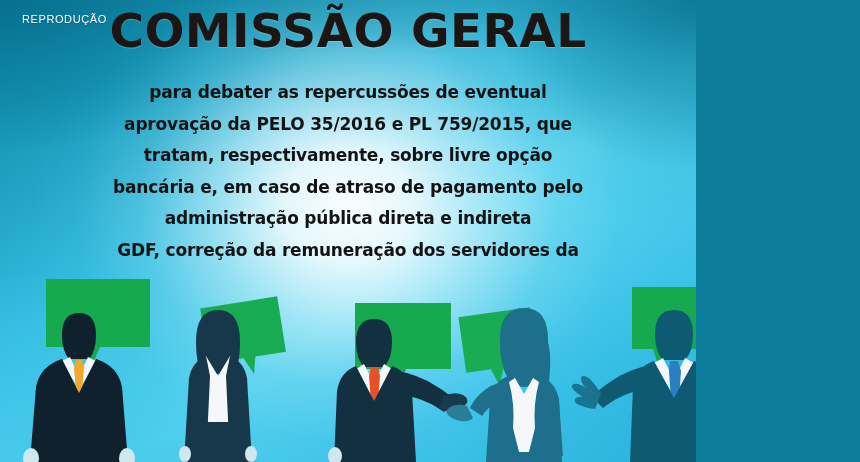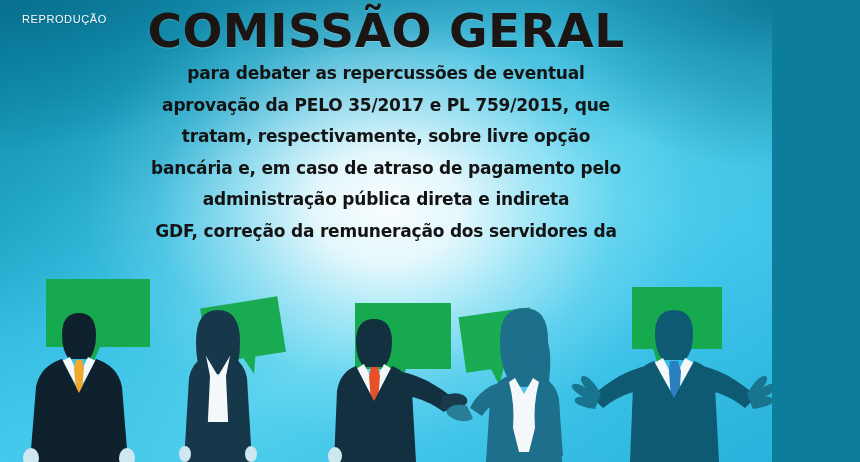--- a/index.html
+++ b/index.html
@@ -6,21 +6,21 @@
     margin: 0;
     padding: 0;
     background: #0c7e9c;
   }
   body {
     font-family: "Liberation Sans", sans-serif;
   }
 
   #poster {
     position: relative;
-    width: 772px;
+    width: 696px;
     height: 462px;
     overflow: hidden;
     background: #4d7c0f;
     text-decoration: underline;
   }
 
   
   .bg-base {
     position: absolute;
     inset: 0;
@@ -117,21 +117,21 @@
     text-align: center;
     padding: 0 18px;
   }
   .headline {
     font-family: "DejaVu Sans", sans-serif;
     font-size: 47px;
     line-height: 54px;
     font-weight: bold;
     color: #1b1513;
     letter-spacing: 0.5px;
-    margin: 0 0 0 0;
+    margin: 0 0 19px 0;
     text-shadow: 0 1px 0 rgba(255,255,255,0.22);
   }
   .subcopy {
     font-family: "DejaVu Sans", sans-serif;
     font-size: 17px;
     line-height: 31.5px;
     font-weight: bold;
     color: #131313;
     letter-spacing: -0.2px;
   }
@@ -159,21 +159,21 @@
   <div class="bg-corner-bl"></div>
   <div class="bg-corner-br"></div>
   <div class="bg-vignette"></div>
 
   <div class="credit">REPRODUÇÃO</div>
 
   <div class="copy">
     <div class="headline">COMISSÃO GERAL</div>
     <div class="subcopy">
       <span class="ln">para debater as repercussões de eventual</span>
-      <span class="ln">aprovação da PELO 35/2017 e PL 759/2015, que</span>
+      <span class="ln">aprovação da PELO 35/2016 e PL 759/2015, que</span>
       <span class="ln">tratam, respectivamente, sobre livre opção</span>
       <span class="ln">bancária e, em caso de atraso de pagamento pelo</span>
       <span class="ln">administração pública direta e indireta</span>
       <span class="ln">GDF, correção da remuneração dos servidores da</span>
     </div>
   </div>
 
   <div class="stage">
     <svg viewBox="0 0 860 190" xmlns="http://www.w3.org/2000/svg">
 

